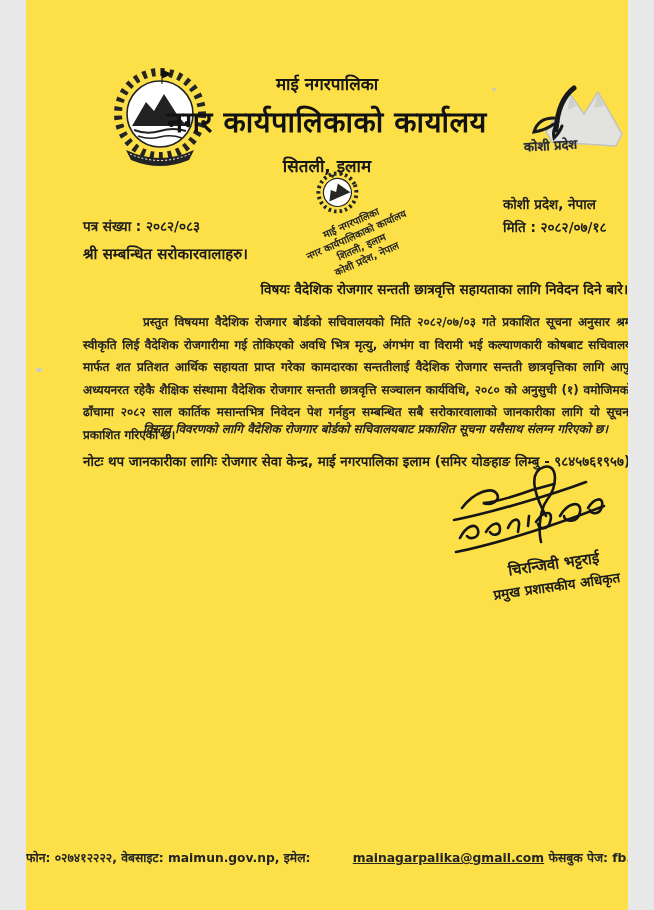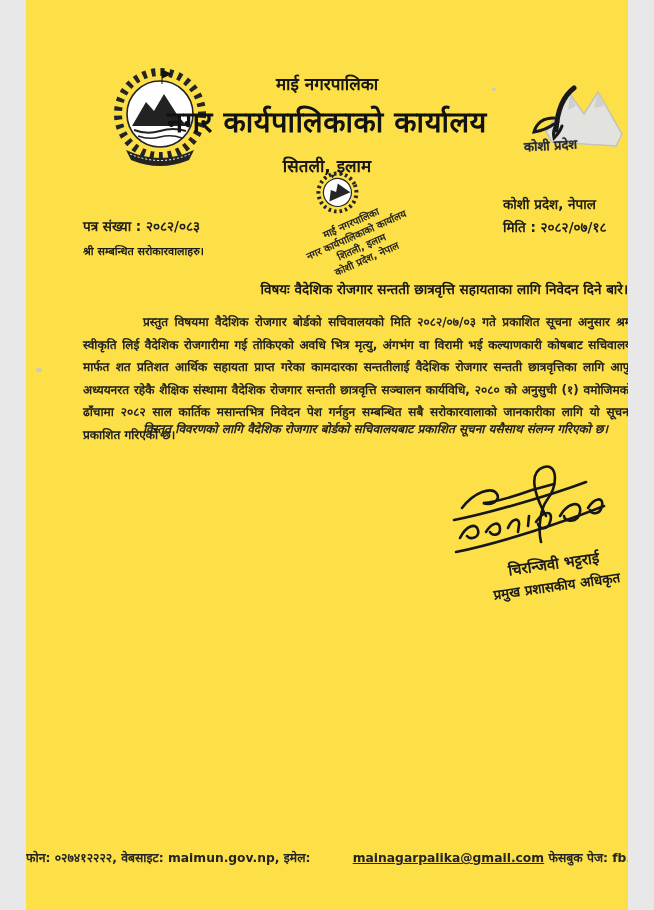--- a/index.html
+++ b/index.html
@@ -72,21 +72,21 @@
     position: absolute;
     left: 477px; top: 193px;
     font-size: 13.5px;
     font-weight: bold;
     line-height: 23px;
     color: #1c1c1c;
   }
   .salutation {
     position: absolute;
     left: 57px; top: 243px;
-    font-size: 11px;
+    font-size: 15px;
     font-weight: bold;
     color: #1c1c1c;
   }
   
   .stamp {
     position: absolute;
     left: 238px; top: 168px;
     width: 170px;
     transform: rotate(-24deg);
     text-align: center;
@@ -217,20 +217,21 @@
     <div class="stamp-line">शितली, इलाम</div>
     <div class="stamp-line">कोशी प्रदेश, नेपाल</div>
   </div>
 
   <div class="salutation">श्री सम्बन्धित सरोकारवालाहरु।</div>
 
   <div class="subject">विषयः वैदेशिक रोजगार सन्तती छात्रवृत्ति सहायताका लागि निवेदन दिने बारे।</div>
 
   <p class="body-para para1">प्रस्तुत विषयमा वैदेशिक रोजगार बोर्डको सचिवालयको मिति २०८२/०७/०३ गते प्रकाशित सूचना अनुसार श्रम स्वीकृति लिई वैदेशिक रोजगारीमा गई तोकिएको अवधि भित्र मृत्यु, अंगभंग वा विरामी भई कल्याणकारी कोषबाट सचिवालय मार्फत शत प्रतिशत आर्थिक सहायता प्राप्त गरेका कामदारका सन्ततीलाई वैदेशिक रोजगार सन्तती छात्रवृत्तिका लागि आफु अध्ययनरत रहेकै शैक्षिक संस्थामा वैदेशिक रोजगार सन्तती छात्रवृत्ति सञ्चालन कार्यविधि, २०८० को अनुसुची (१) वमोजिमको ढाँचामा २०८२ साल कार्तिक मसान्तभित्र निवेदन पेश गर्नहुन सम्बन्धित सबै सरोकारवालाको जानकारीका लागि यो सूचना प्रकाशित गरिएको छ।</p>
   <p class="body-para para2">विस्तृत विवरणको लागि वैदेशिक रोजगार बोर्डको सचिवालयबाट प्रकाशित सूचना यसैसाथ संलग्न गरिएको छ।</p>
+  <div class="note-line">नोटः थप जानकारीका लागिः रोजगार सेवा केन्द्र, माई नगरपालिका इलाम (समिर योङहाङ लिम्बु - ९८४५७६१९५७)</div>
 
   <span class="signature-svg">
     <svg width="210" height="100" viewBox="0 0 210 100">
       <g fill="none" stroke="#161616" stroke-width="2.6" stroke-linecap="round">
         <path d="M112,52 C100,30 94,8 110,3 C124,-1 124,22 113,36 C106,45 104,66 107,78"></path>
         <path d="M28,44 C40,28 58,22 63,30 C67,37 56,42 49,39 C62,38 84,31 98,26 L120,20"></path>
         <path d="M20,56 C60,48 120,30 152,18"></path>
         <path d="M26,74 C32,62 42,58 44,66 C46,74 36,76 33,72 M52,68 C58,58 66,57 66,65 C66,72 58,72 56,68 M74,64 C78,54 86,53 85,61 L84,68 M94,62 L95,52 M102,58 C110,46 120,46 116,58 C114,66 106,66 104,60 M126,52 C134,38 148,36 146,48 C144,60 130,58 130,52 M154,44 C160,34 170,32 168,42 C166,52 156,50 156,46"></path>
         <path d="M22,88 C70,78 130,58 170,42"></path>
       </g>

